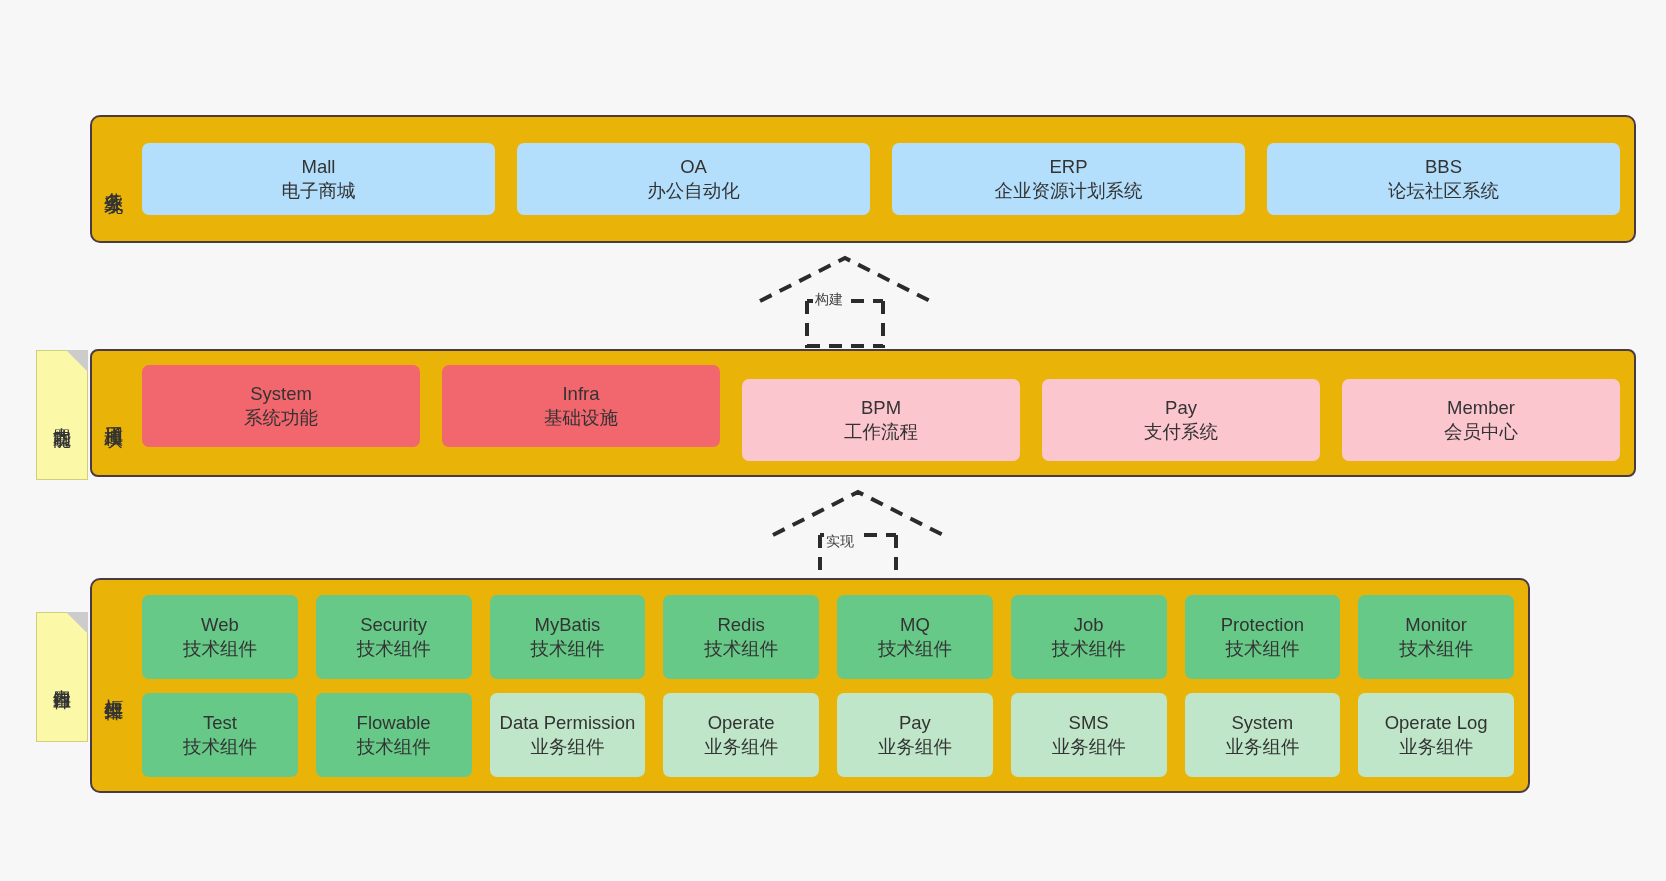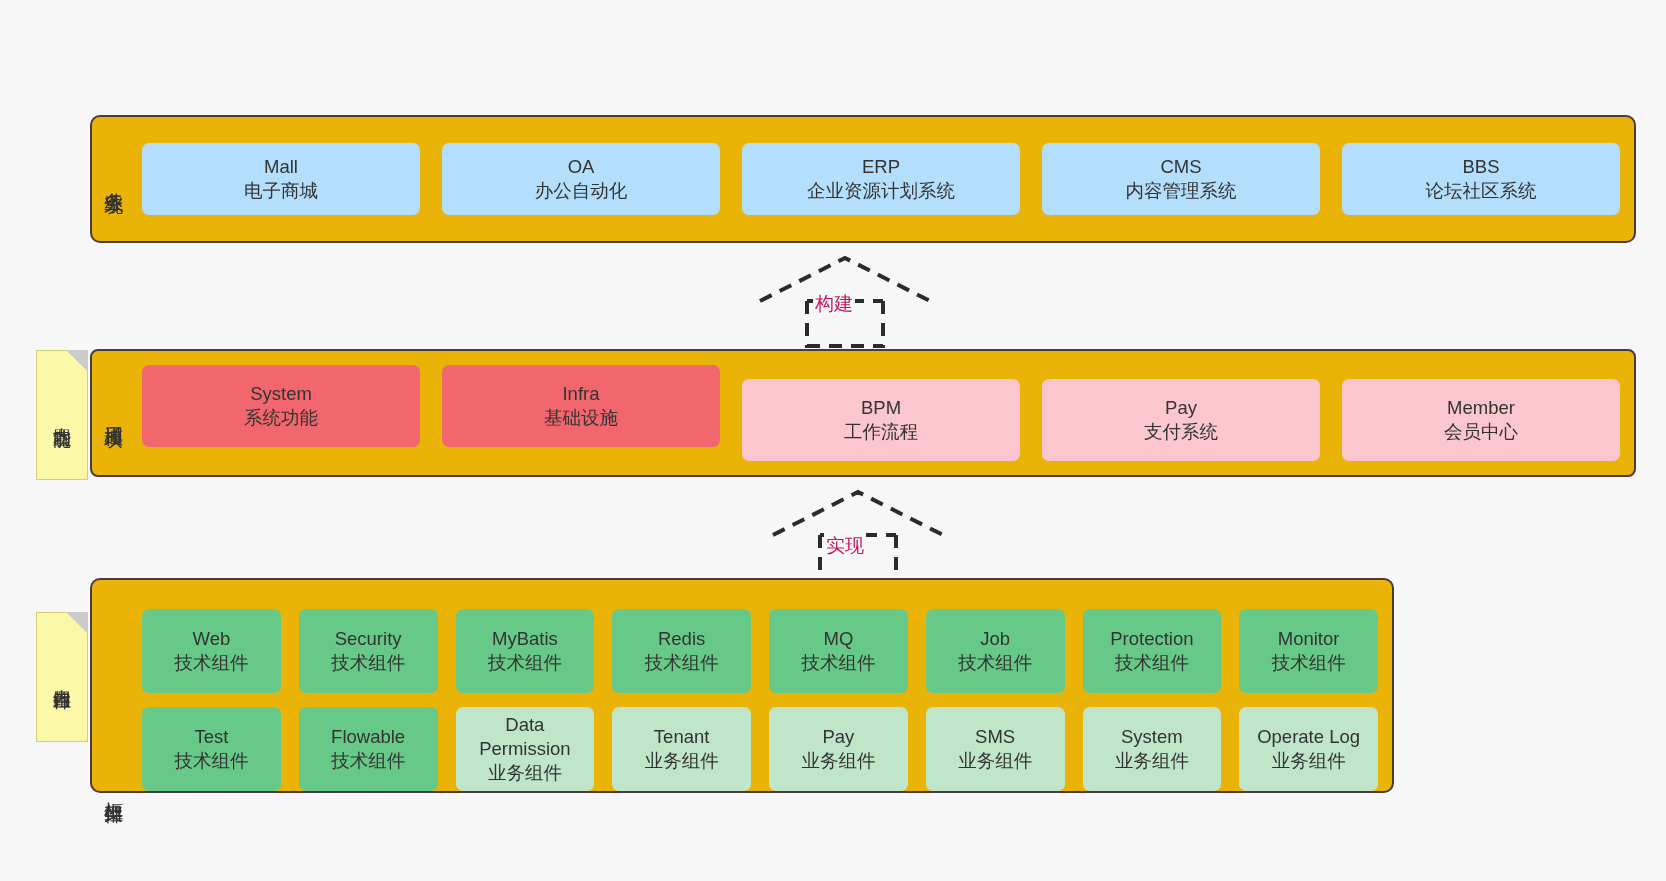--- a/index.html
+++ b/index.html
@@ -91,21 +91,21 @@
     left: 90px;  top: 115px;  width: 1546px; height: 128px;
   }
   #layer-business .card { height: 72px; }
 
   #layer-modules {
     left: 90px;  top: 349px;  width: 1546px; height: 128px; border-radius: 8px;
   }
   #layer-modules .card { height: 82px; }
 
   #layer-framework {
-    left: 90px;  top: 578px;  width: 1304px; height: 215px; align-items: flex-end;
+    left: 90px;  top: 578px;  width: 1440px; height: 215px;
   }
   #layer-framework .card { height: 84px; }
   #layer-framework .layer-body { gap: 14px; }
   #layer-framework .row { gap: 18px; }
 
   
   .note {
     position: absolute;
     width: 52px;
     background: #fbf9a8;
@@ -134,22 +134,22 @@
     border-color: transparent #cccccc transparent transparent;
   }
   #note-builtin-function { left: 36px; top: 350px;  height: 130px; }
   #note-builtin-component { left: 36px; top: 612px; height: 130px; }
 
   
   .arrow { position: absolute; }
   .arrow svg { display: block; overflow: visible; }
   .arrow-label {
     position: absolute;
-    font-size: 19px;
-    color: #be185d;
+    font-size: 14px;
+    color: #404040;
     background: #f7f7f7;
     padding: 0 2px;
     white-space: nowrap;
     user-select: none;
   }
 
   #arrow-build      { left: 755px; top: 253px; width: 180px; height: 95px; }
   #arrow-build .arrow-label      { left: 58px; top: 38px; }
   #arrow-implement  { left: 768px; top: 487px; width: 180px; height: 95px; }
   #arrow-implement .arrow-label  { left: 56px; top: 46px; }
@@ -167,24 +167,20 @@
           <span class="en">Mall</span>
           <span class="cn">电子商城</span>
         </div>
         <div class="card blue">
           <span class="en">OA</span>
           <span class="cn">办公自动化</span>
         </div>
         <div class="card blue">
           <span class="en">ERP</span>
           <span class="cn">企业资源计划系统</span>
-        </div>
-        <div class="card blue">
-          <span class="en">CMS</span>
-          <span class="cn">内容管理系统</span>
         </div>
         <div class="card blue">
           <span class="en">BBS</span>
           <span class="cn">论坛社区系统</span>
         </div>
       </div>
     </div>
   </div>
 
   <div class="arrow" id="arrow-build">
@@ -291,21 +287,21 @@
         </div>
         <div class="card green">
           <span class="en">Flowable</span>
           <span class="cn">技术组件</span>
         </div>
         <div class="card mint">
           <span class="en">Data Permission</span>
           <span class="cn">业务组件</span>
         </div>
         <div class="card mint">
-          <span class="en">Tenant</span>
+          <span class="en">Operate</span>
           <span class="cn">业务组件</span>
         </div>
         <div class="card mint">
           <span class="en">Pay</span>
           <span class="cn">业务组件</span>
         </div>
         <div class="card mint">
           <span class="en">SMS</span>
           <span class="cn">业务组件</span>
         </div>

